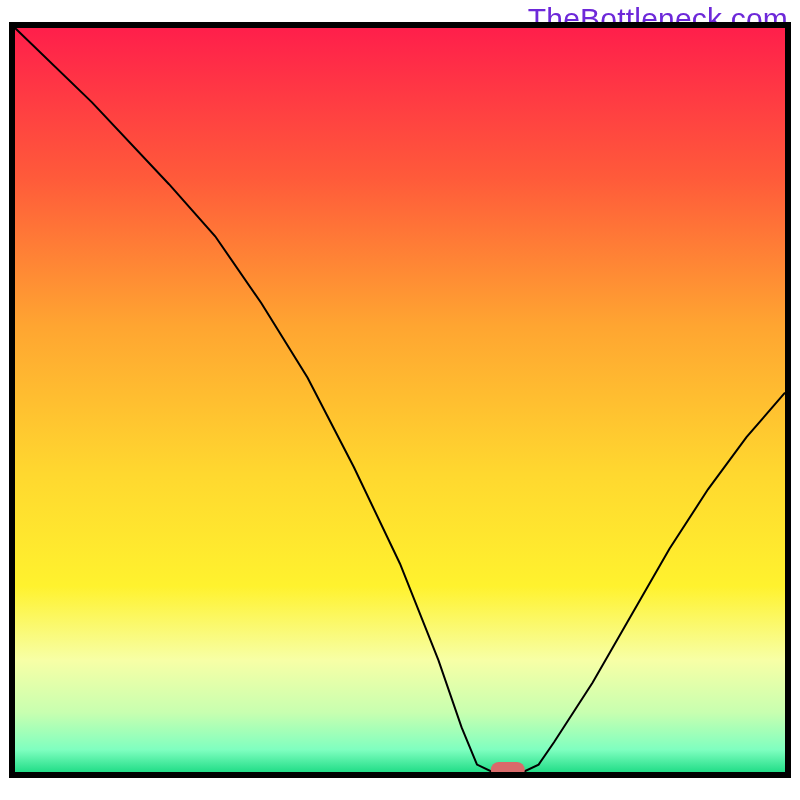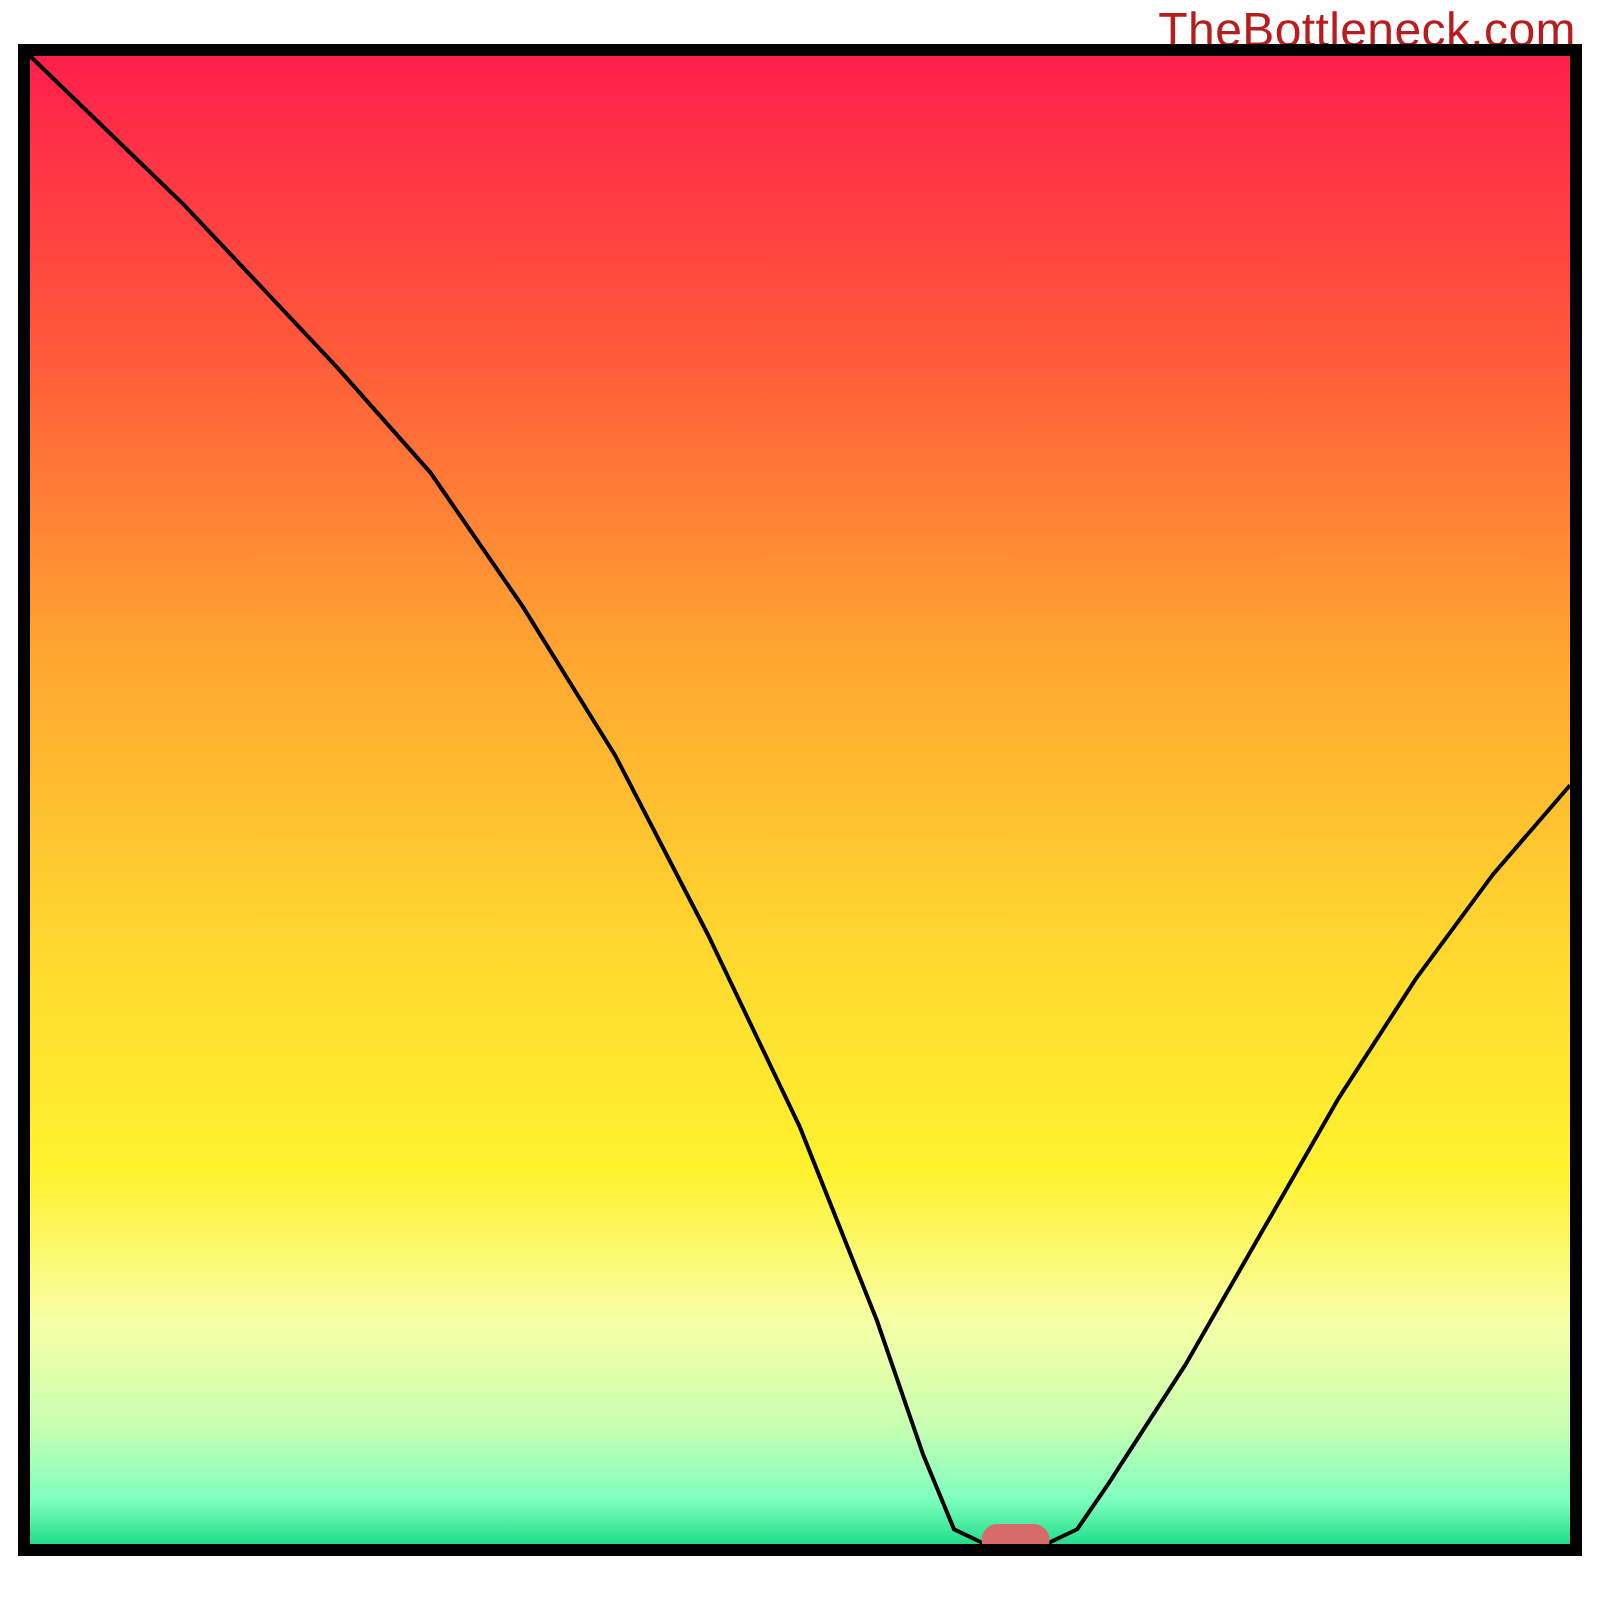--- a/index.html
+++ b/index.html
@@ -12,23 +12,23 @@
   }
   .container {
     position: relative;
     width: 800px;
     height: 800px;
   }
   .attribution {
     position: absolute;
     top: 2px;
     right: 12px;
-    font-size: 24px;
+    font-size: 30px;
     font-weight: 400;
-    color: #b91c1c;
+    color: #6d28d9;
     letter-spacing: 0.2px;
   }
   svg.chart {
     position: absolute;
     left: 0;
     top: 0;
   }
 </style>
 </head>
 <body>

